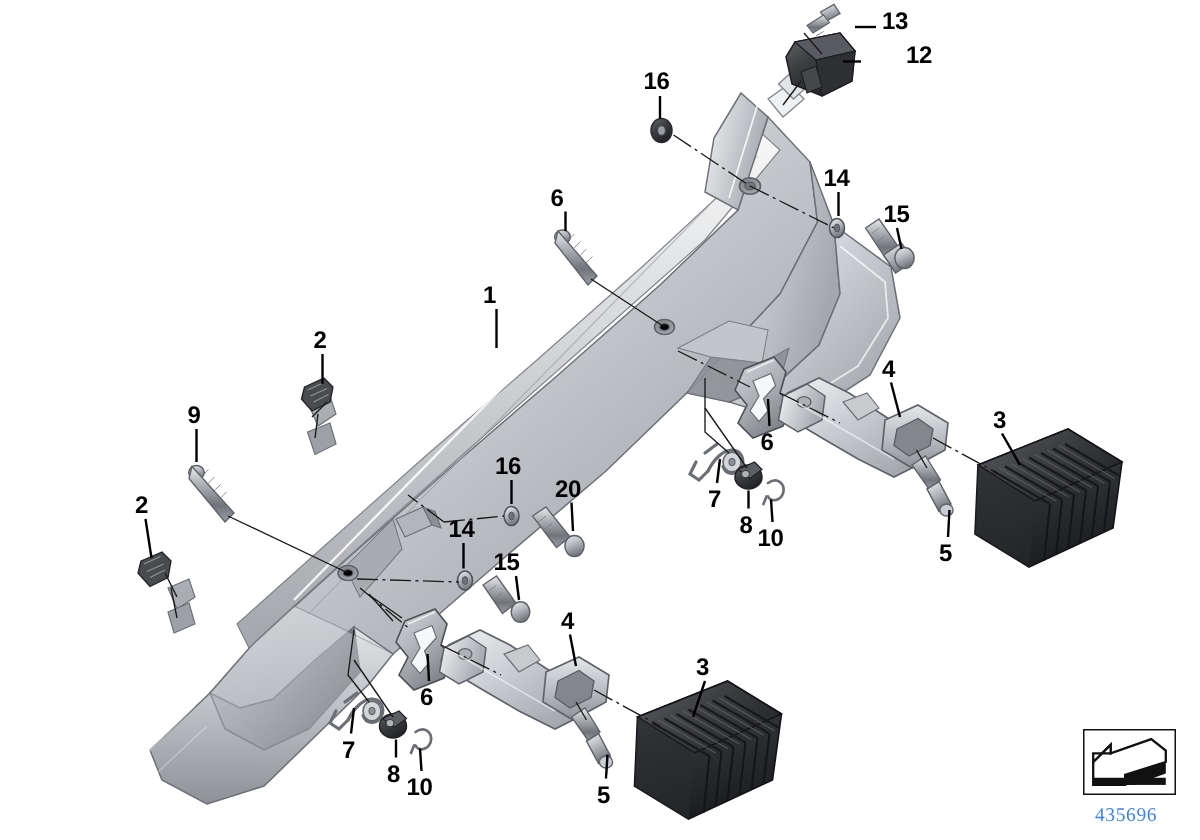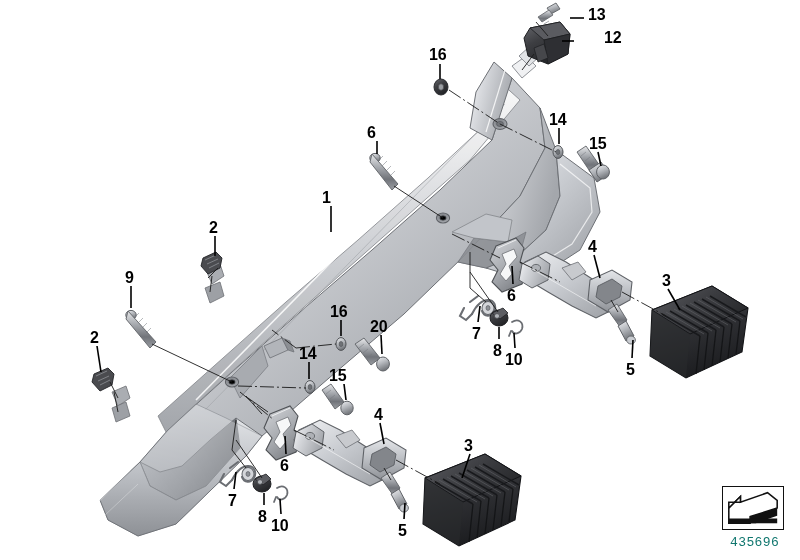--- a/index.html
+++ b/index.html
@@ -27,23 +27,23 @@
     font-weight:bold;
     font-size:16px;
     line-height:19px;
     color:#000000;
     white-space:nowrap;
     letter-spacing:-0.2px;
   }
   
   .partnum{
     position:absolute;
-    font-family:Liberation Mono, monospace;
+    font-family:Liberation Serif, serif;
     font-size:13px;
-    color:#0f766e;
+    color:#3b82f6;
     letter-spacing:0.4px;
     white-space:nowrap;
   }
   .logobox{
     position:absolute;
     box-sizing:border-box;
     border:1px solid #111111;
     background:#ffffff;
   }
   .logobox svg{display:block;width:100%;height:100%;}

